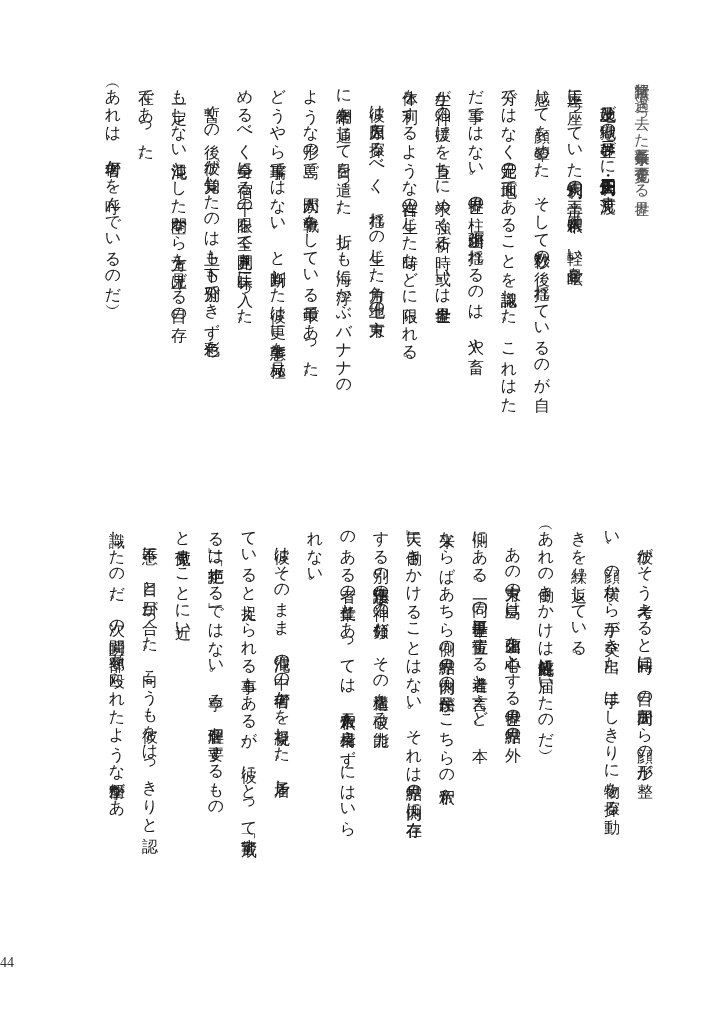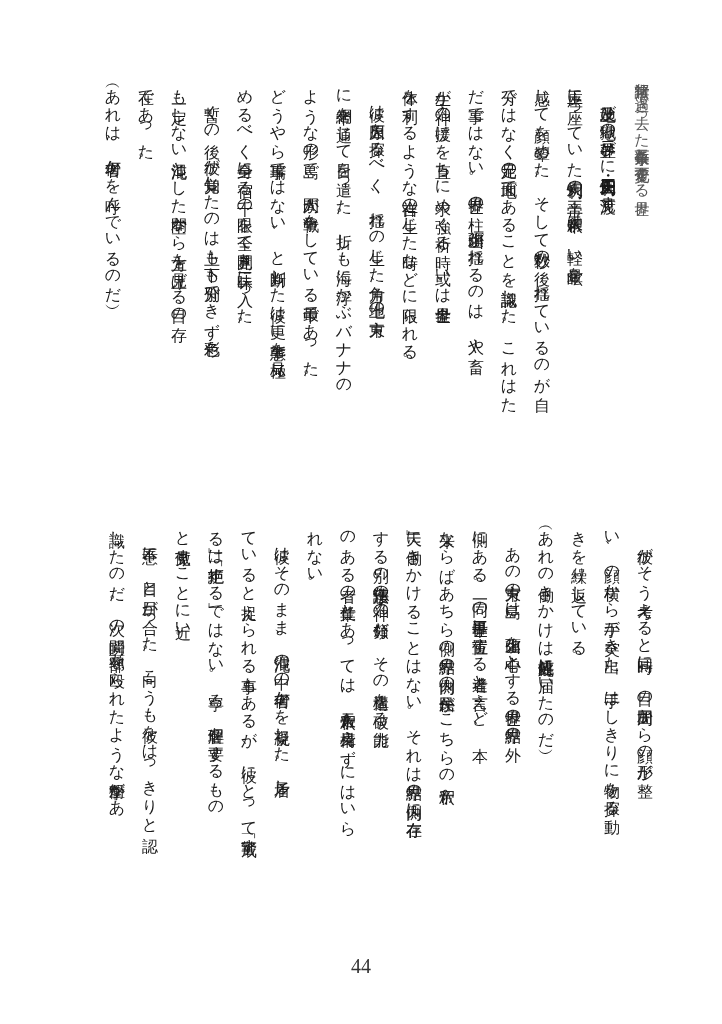--- a/index.html
+++ b/index.html
@@ -42,23 +42,22 @@
     font-family: "DejaVu Sans", "Liberation Sans", sans-serif;
     font-size: 15px;
     color: #555555;
     margin-top: -6px;
   }
   .page-number {
     position: absolute;
     top: 955px;
     left: 0;
     width: 722px;
-    text-align: center;
     font-family: "Liberation Serif", serif;
-    font-size: 20px;
+    font-size: 14px;
     color: #333333;
   }
 </style>
 </head>
 <body>
 
 <div id="top-block" class="block">
   <span class="col header-line">諸行無常　過ぎ去った二千数百年余と千変万化する世界</span>
   <span class="col indent">地上及び地獄の二界並びに忉利天・四天王天を見渡す</span>
   <span class="col">玉座に座っていた忉利天の帝王、帝釈天は、軽い眩暈を</span>

